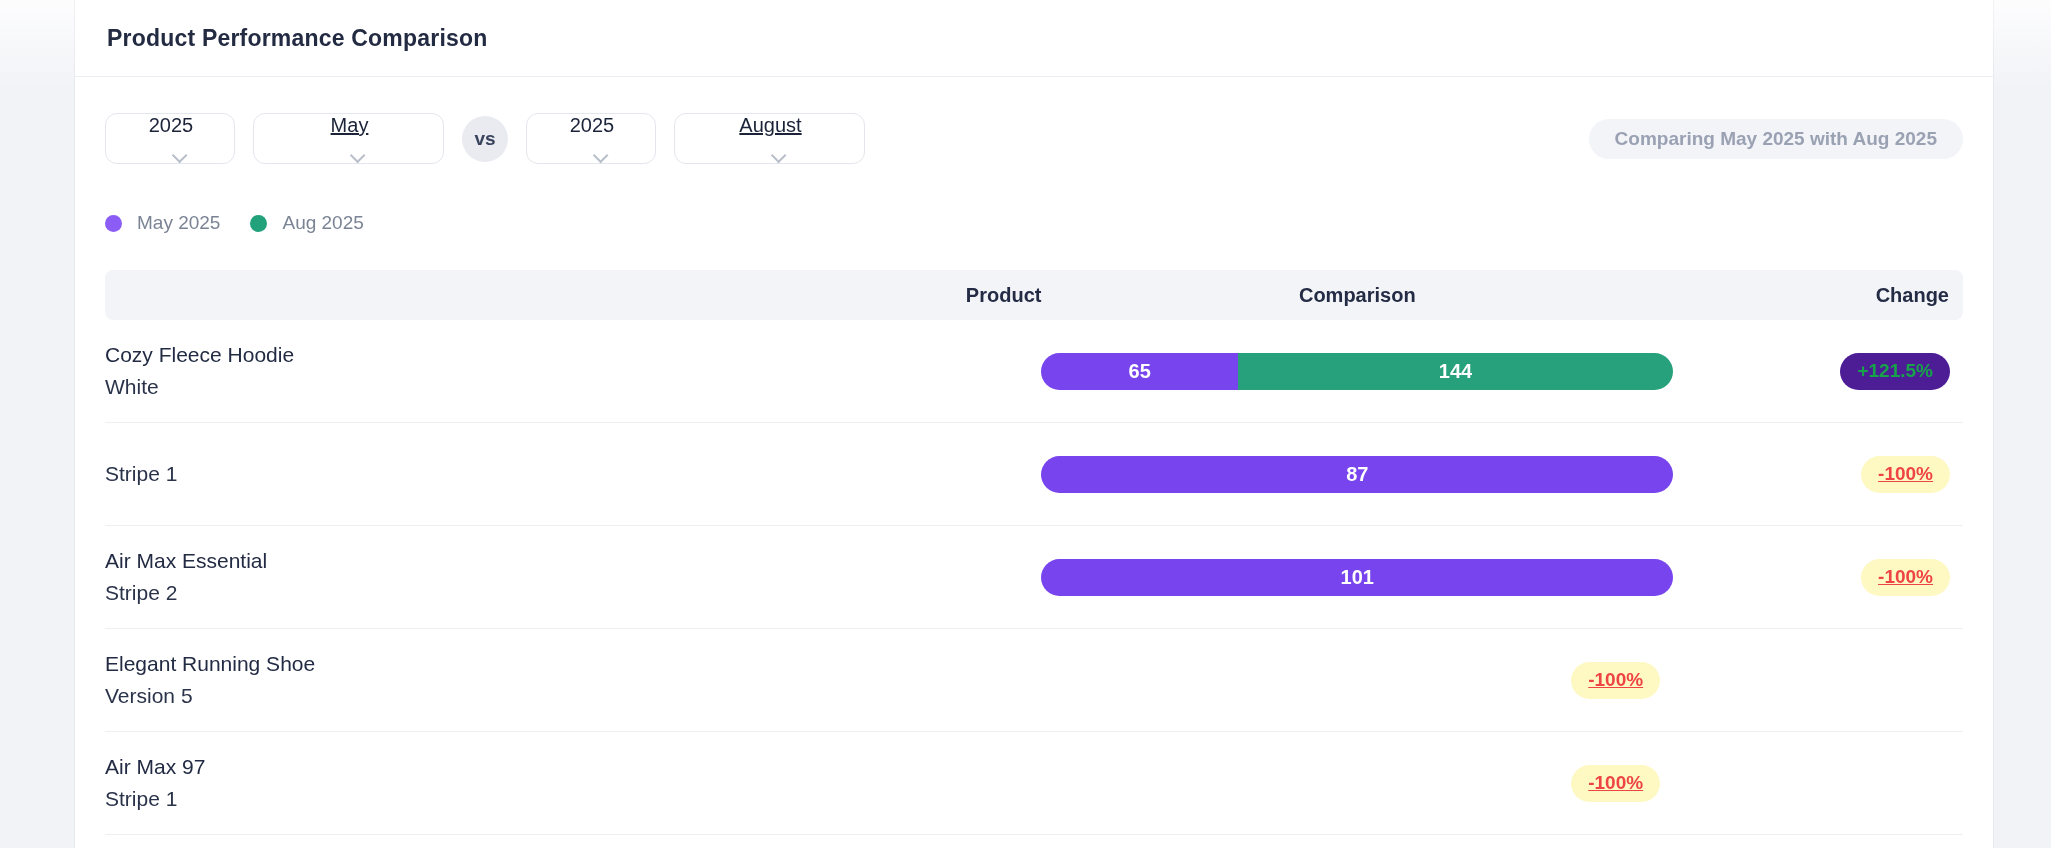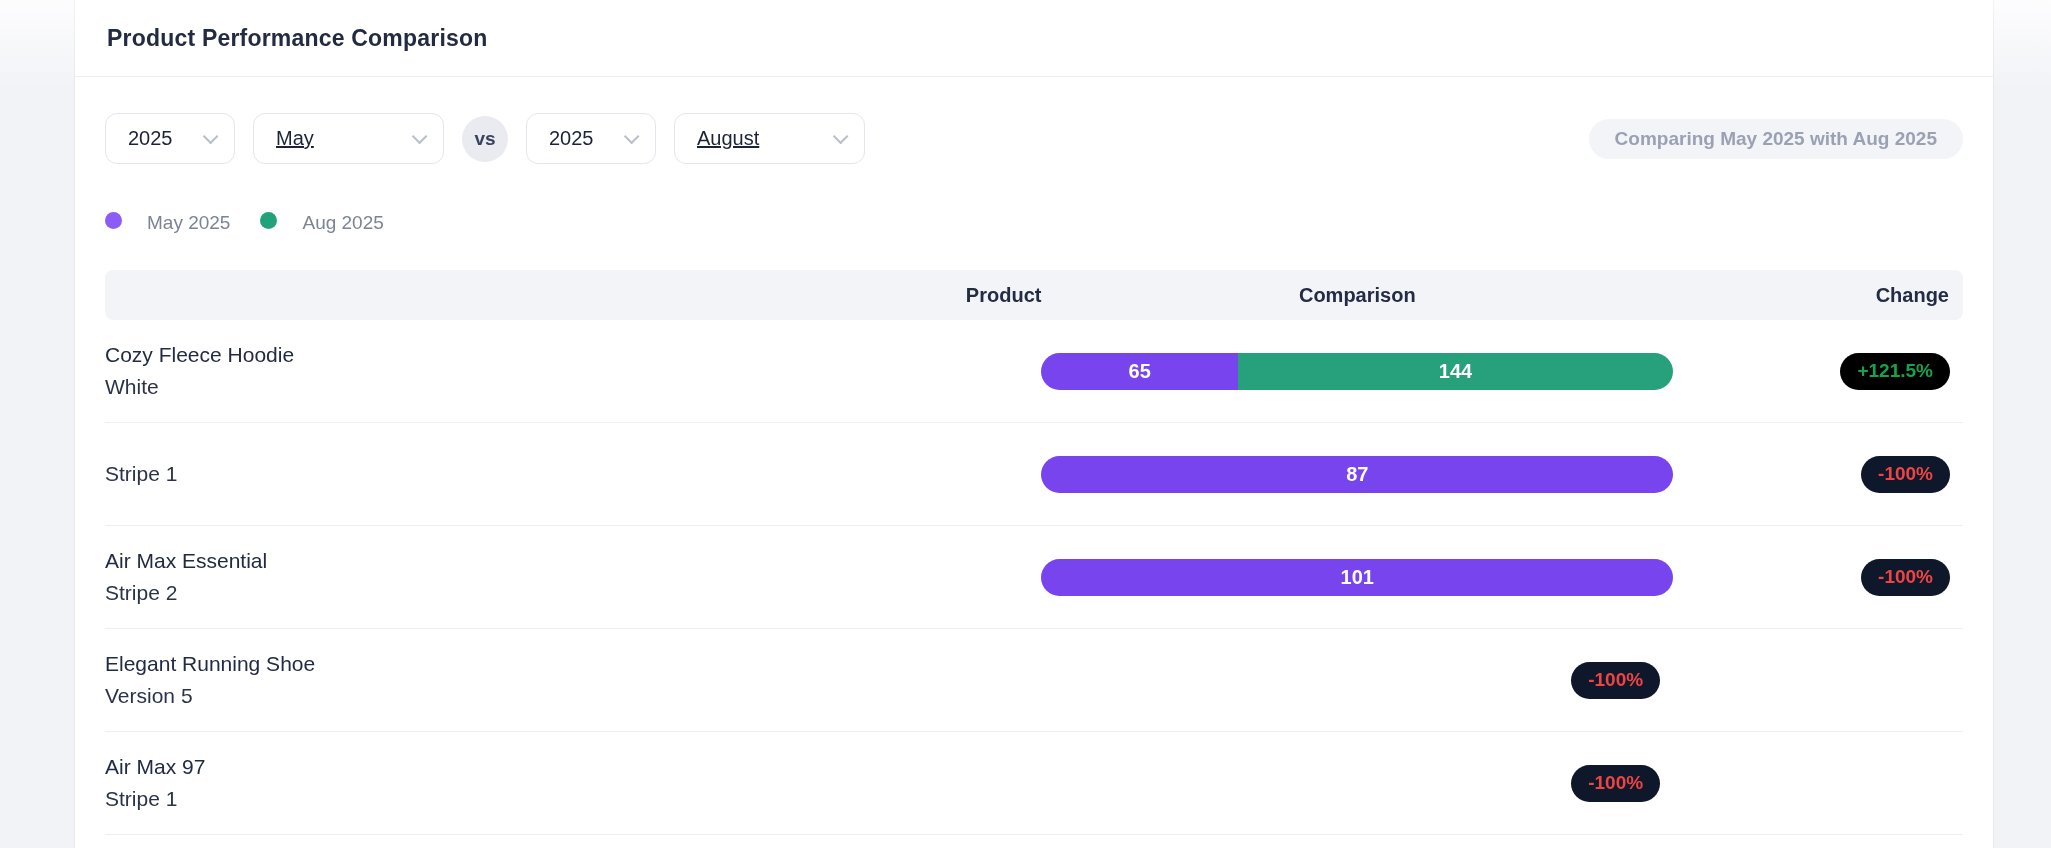--- a/index.html
+++ b/index.html
@@ -47,20 +47,21 @@
     border-radius: 12px;
     background: #ffffff;
     display: flex;
     align-items: center;
     justify-content: space-between;
     padding: 0 20px 0 22px;
     font-size: 20px;
     font-weight: 500;
     color: #1b2339;
     cursor: pointer;
+    flex-direction: column;
   }
   .select.w-sm { width: 130px; }
   .select.w-lg { width: 191px; text-decoration: underline; }
   .chevron {
     width: 11px;
     height: 11px;
     border-right: 2px solid #b8bfcb;
     border-bottom: 2px solid #b8bfcb;
     transform: rotate(45deg) translateY(-3px);
     flex: none;
@@ -92,21 +93,21 @@
     padding: 0 26px;
   }
 
   
   .legend {
     display: flex;
     align-items: center;
     gap: 30px;
     margin-top: 48px;
   }
-  .legend-item { display: flex; gap: 25px; }
+  .legend-item { display: flex; align-items: center; gap: 15px; }
   .legend-dot { width: 17px; height: 17px; border-radius: 50%; flex: none; }
   .legend-label { font-size: 19px; font-weight: 500; color: #7b8495; }
 
   
   .table { margin-top: 36px; }
   .thead {
     height: 50px;
     background: #f2f4f7;
     border-radius: 8px;
     display: grid;
@@ -153,22 +154,22 @@
   .change-cell { display: flex; justify-content: flex-end; padding-right: 13px; }
   .badge {
     height: 37px;
     border-radius: 999px;
     display: flex;
     align-items: center;
     padding: 0 17px;
     font-size: 19px;
     font-weight: 700;
   }
-  .badge.up   { background: #000000; color: #17a34a; }
-  .badge.down { background: #0f172a; color: #ee4444; }
+  .badge.up   { background: #4c1d95; color: #17a34a; }
+  .badge.down { background: #fef9c3; color: #ee4444; text-decoration: underline; }
 </style>
 </head>
 <body>
 
 <div class="card">
   <div class="card-header">
     <div class="card-title">Product Performance Comparison</div>
   </div>
 
   <div class="card-body">

